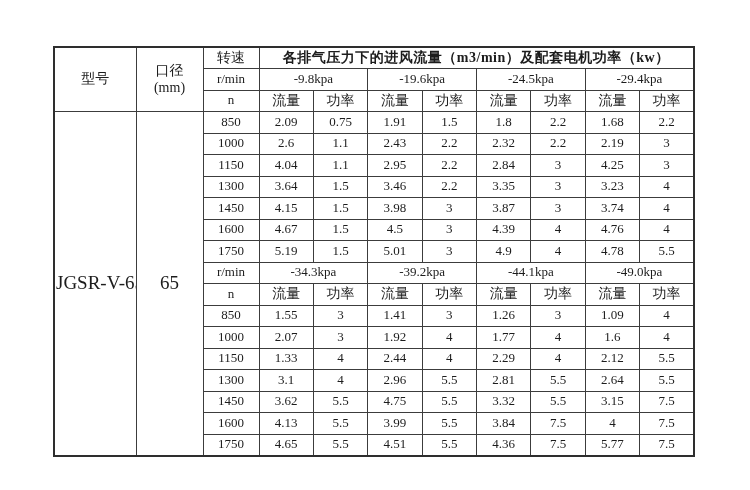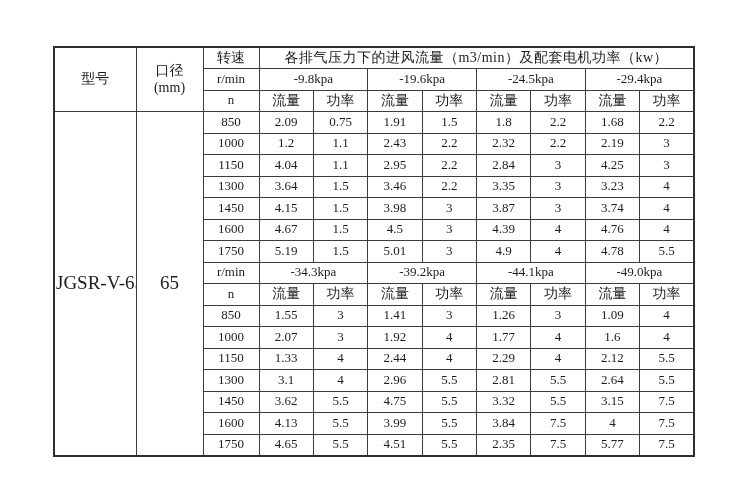--- a/index.html
+++ b/index.html
@@ -24,21 +24,21 @@
     padding: 0 1px;
     text-align: center;
     vertical-align: middle;
     font-weight: normal;
     font-size: 13px;
     line-height: 1.15;
     white-space: nowrap;
     overflow: hidden;
   }
   table.spec .cjk { font-size: 14px; }
-  table.spec .title-cell { font-size: 14px; letter-spacing: 0.5px; }
+  table.spec .title-cell { font-size: 14px; letter-spacing: 0.5px; font-weight: bold; }
   table.spec .model-cell { font-size: 19px; }
 </style>
 </head>
 <body>
 
 <div class="page">
   <table class="spec">
     <colgroup>
       <col style="width:82px">
       <col style="width:67px">
@@ -87,21 +87,21 @@
           <td>0.75</td>
           <td>1.91</td>
           <td>1.5</td>
           <td>1.8</td>
           <td>2.2</td>
           <td>1.68</td>
           <td>2.2</td>
         </tr>
         <tr>
           <td>1000</td>
-          <td>1.2</td>
+          <td>2.6</td>
           <td>1.1</td>
           <td>2.43</td>
           <td>2.2</td>
           <td>2.32</td>
           <td>2.2</td>
           <td>2.19</td>
           <td>3</td>
         </tr>
         <tr>
           <td>1150</td>
@@ -241,20 +241,20 @@
           <td>7.5</td>
           <td>4</td>
           <td>7.5</td>
         </tr>
         <tr>
           <td>1750</td>
           <td>4.65</td>
           <td>5.5</td>
           <td>4.51</td>
           <td>5.5</td>
-          <td>2.35</td>
+          <td>4.36</td>
           <td>7.5</td>
           <td>5.77</td>
           <td>7.5</td>
         </tr>
       </tbody>
   </table>
 </div>
 
 </body></html>

